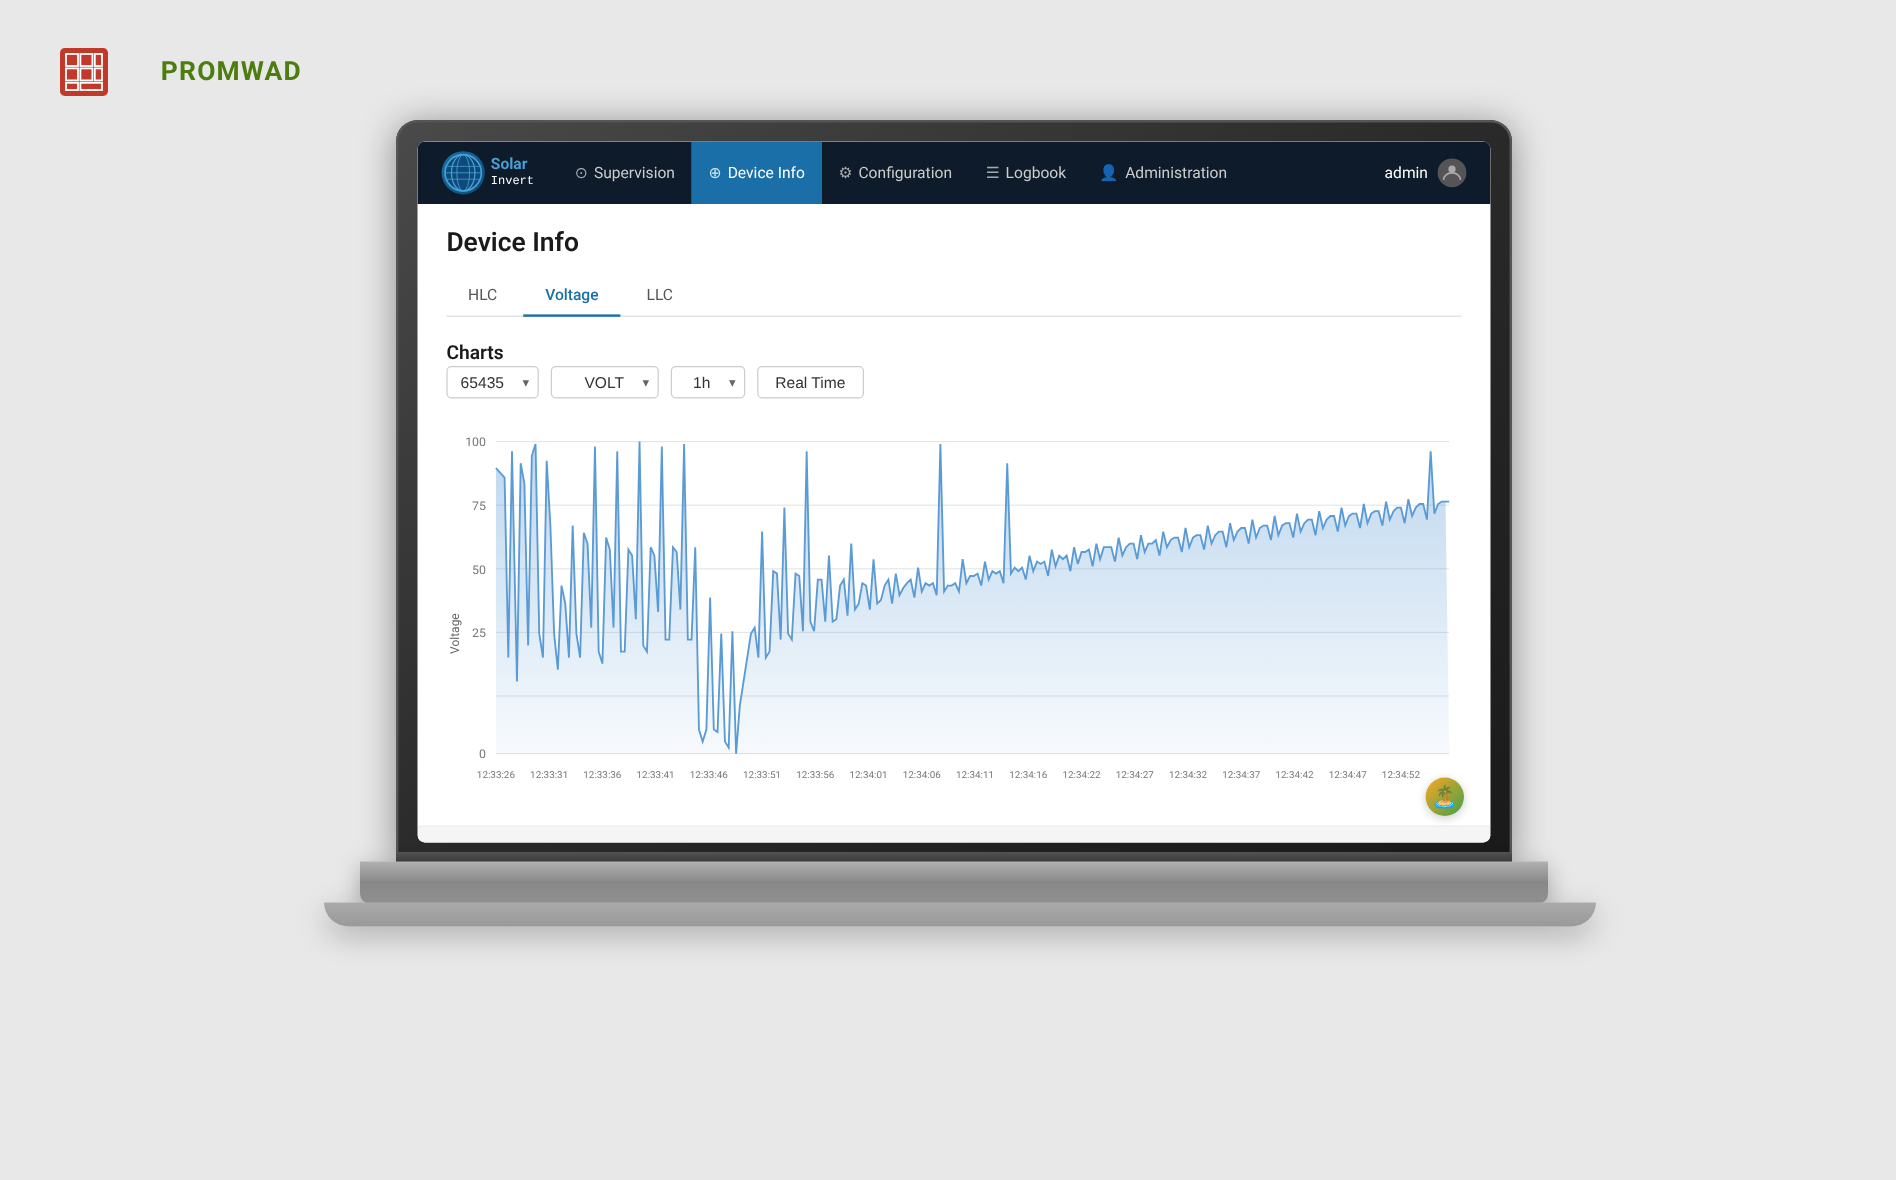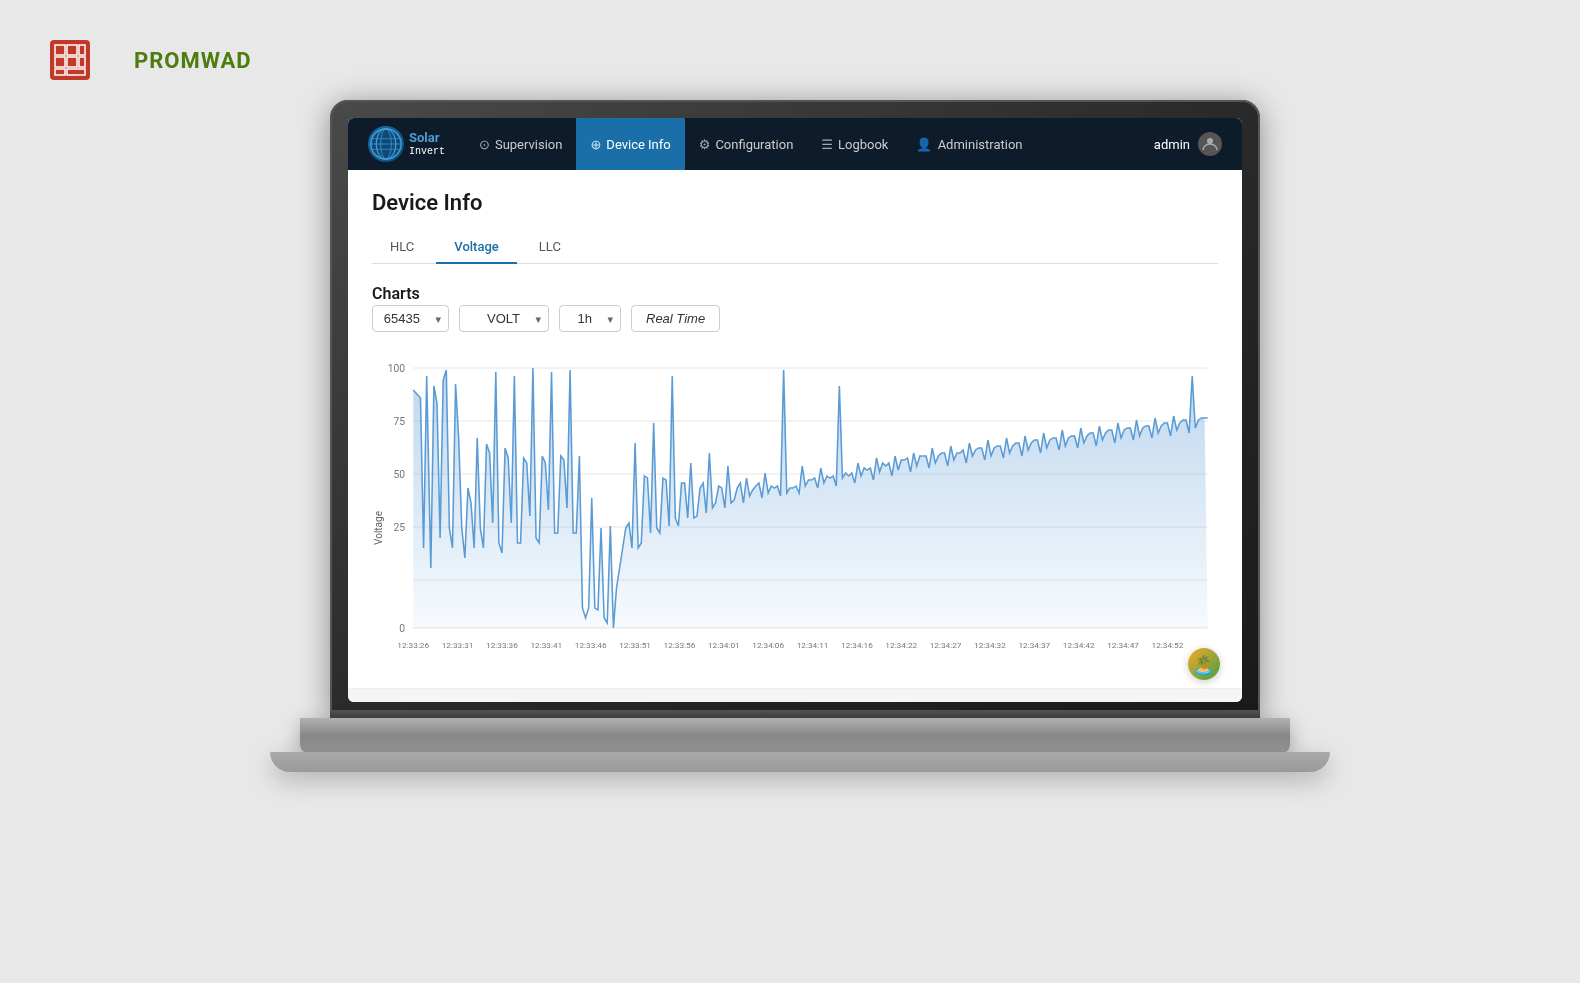--- a/index.html
+++ b/index.html
@@ -250,21 +250,20 @@
       text-align: right;
     }
     .btn-realtime {
       border: 1px solid #ccc;
       border-radius: 4px;
       padding: 5px 14px;
       font-size: 13px;
       color: #333;
       background: #fff;
       cursor: pointer;
-      font-style: italic;
     }
 
     
     .chart-container {
       width: 100%;
       height: 320px;
       position: relative;
     }
     .chart-svg {
       width: 100%;

